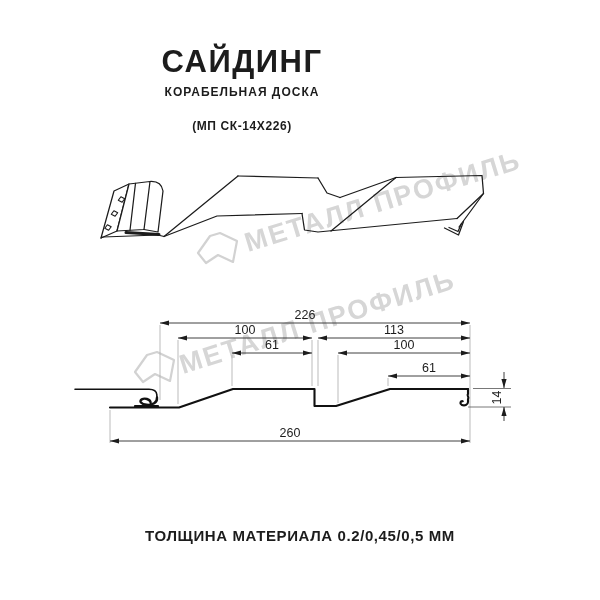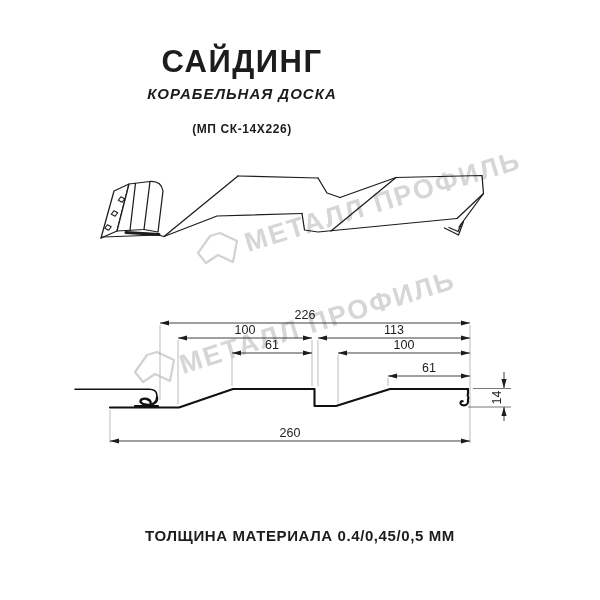--- a/index.html
+++ b/index.html
@@ -1,21 +1,21 @@
 <!DOCTYPE html>
 <html><head>
 <meta charset="utf-8">
 <style>
   html,body{margin:0;padding:0;background:#ffffff;}
   .page{position:relative;width:600px;height:600px;background:#ffffff;overflow:hidden;
         font-family:"Liberation Sans",sans-serif;}
   .art{position:absolute;left:0;top:0;}
   .header{position:absolute;left:0;top:46px;width:484px;text-align:center;color:#1c1c1c;}
   .title{font-size:31px;font-weight:800;letter-spacing:1.5px;line-height:1.05;}
-  .subtitle{font-size:15px;font-weight:700;letter-spacing:1px;margin-top:6px;font-style:italic;}
+  .subtitle{font-size:12px;font-weight:700;letter-spacing:1px;margin-top:6px;}
   .product-code{font-size:12px;font-weight:700;letter-spacing:0.6px;margin-top:20px;}
   .footer{position:absolute;left:0;top:527px;width:600px;text-align:center;
           font-size:15px;font-weight:700;letter-spacing:0.6px;color:#1c1c1c;}
   .wm-text{font-size:27px;font-weight:700;letter-spacing:2px;fill:#d6d6d6;}
   .dim-label{font-size:12.5px;fill:#1c1c1c;}
   svg{display:block;}
 </style>
 </head>
 <body>
 
@@ -139,15 +139,15 @@
       </g>
     </g>
   </svg>
 
   <div class="header">
     <div class="title">САЙДИНГ</div>
     <div class="subtitle">КОРАБЕЛЬНАЯ ДОСКА</div>
     <div class="product-code">(МП СК-14Х226)</div>
   </div>
 
-  <div class="footer">ТОЛЩИНА МАТЕРИАЛА 0.4/0,45/0,5 ММ</div>
+  <div class="footer">ТОЛЩИНА МАТЕРИАЛА 0.2/0,45/0,5 ММ</div>
 
 </div>
 
 </body></html>

